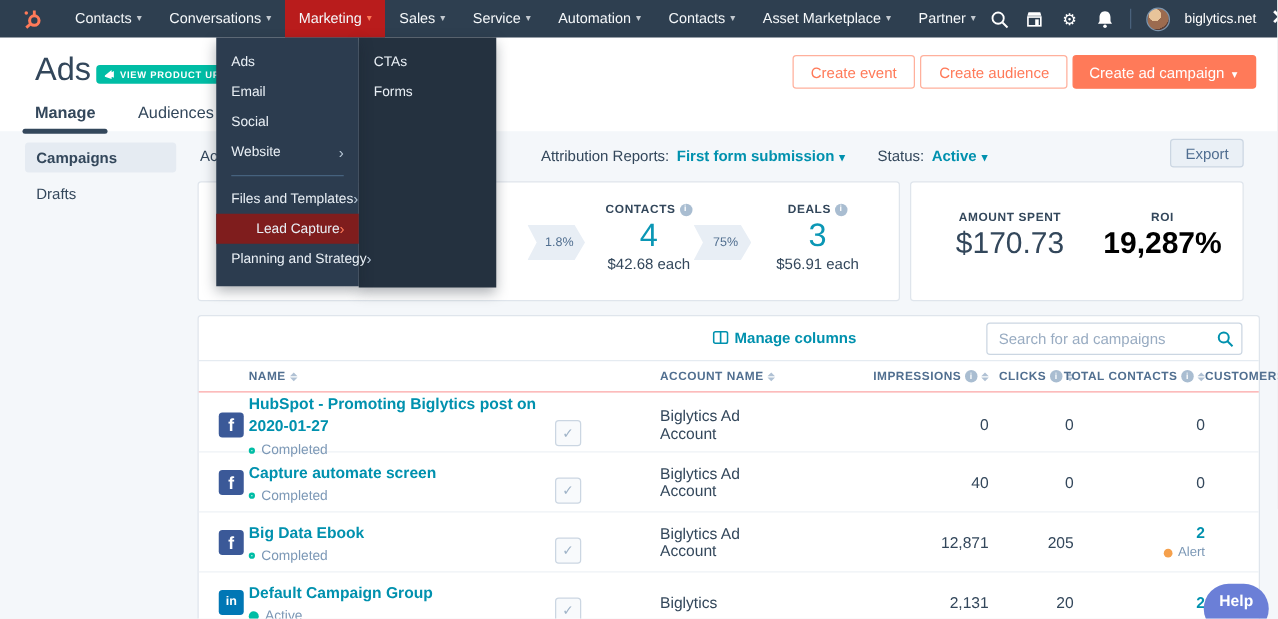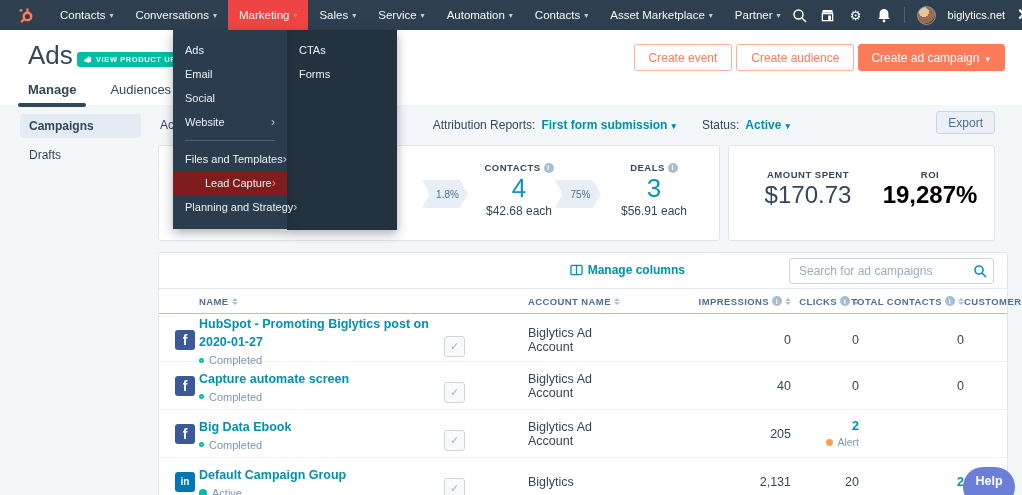--- a/index.html
+++ b/index.html
@@ -6,21 +6,21 @@
   body { font-family:"Liberation Sans", sans-serif; background:#e5e5e5; }
   .screen { position:relative; width:1022px; height:495px; background:#fff; overflow:hidden; }
 
   
   .navbar { position:absolute; top:0; left:0; right:0; height:30px; background:#2e3f50;
             display:flex; align-items:center; z-index:50; }
   .logo { margin:0 14px 0 18px; display:flex; align-items:center; }
   .nav-item { height:30px; display:flex; align-items:center; padding:0 11px;
               font-size:11.5px; color:#f5f8fa; cursor:pointer; white-space:nowrap; }
   .nav-item .nav-caret::after { content:"\25BE"; font-size:8px; margin-left:4px; opacity:.75; position:relative; top:-1px; }
-  .nav-item.active { background:#ef4444; }
+  .nav-item.active { background:#b91c1c; }
   .nav-item.active .nav-caret::after { color:#ff7a59; opacity:1; }
   .nav-right { margin-left:auto; display:flex; align-items:center; gap:12px; padding-right:10px; }
   .nav-icon { width:16px; height:16px; display:flex; align-items:center; justify-content:center;
               color:#fff; font-size:13px; cursor:pointer; }
   .nav-divider { width:1px; height:16px; background:#4a627c; }
   .avatar { width:19px; height:19px; border-radius:50%; cursor:pointer;
             background:radial-gradient(circle at 35% 30%, #e8c49a 0 30%, #9c6b4f 31% 70%, #5d4037 71%); border:1px solid #7d95ad; }
   .account-name { color:#fff; font-size:11px; }
   .close-x { color:#fff; font-size:16px; font-weight:bold; cursor:pointer; margin-left:0px; line-height:16px; }
 
@@ -324,20 +324,21 @@
           </div>
         <div class="cell-name">
           <a>Big Data Ebook</a>
           <div class="status-line">
               <span class="dot completed"></span>
             <span class="status-text">Completed</span>
             </div>
         </div>
         <div><span class="toggle"><span class="knob"></span></span></div>
         <div class="cell-account">Biglytics Ad Account</div>
+        <div class="cell-num">12,871</div>
         <div class="cell-num">205</div>
         <div class="cell-num">
           <span class="linkval">2</span>
           <div class="alert-line">
               <span class="dot alert"></span>
             <span class="alert-text">Alert</span>
             </div>
         </div>
         <div class="cell-num"></div>
       </div>

